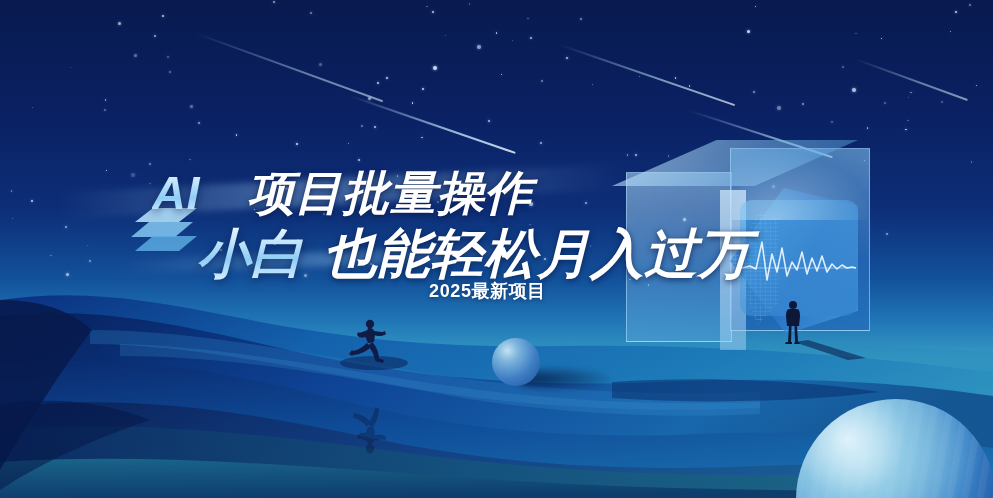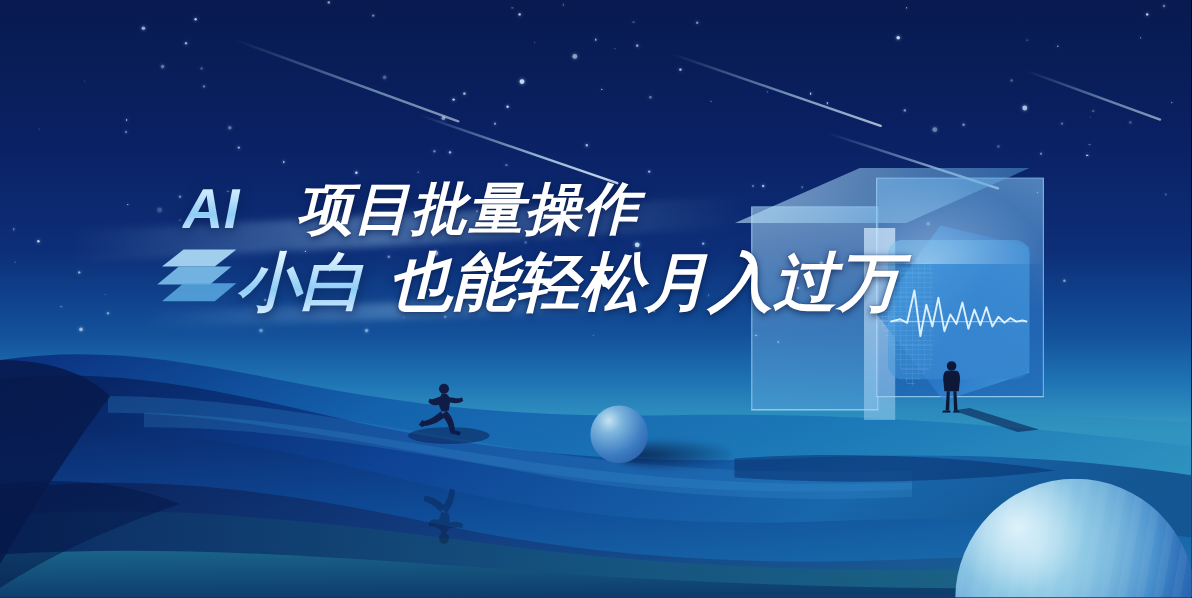--- a/index.html
+++ b/index.html
@@ -105,20 +105,21 @@
       repeating-linear-gradient(100deg, rgba(255,255,255,.05) 0 7px, rgba(255,255,255,0) 7px 15px),
       radial-gradient(circle at 34% 30%, #b9e0ee 0%, #7dbcdd 20%, #3d86c8 52%, #1d53a4 78%, #12327a 100%);
   }
 
   
   .headline { position:absolute; left:0; top:0; width:100%; }
   .line {
     position:absolute; white-space:nowrap;
     font-weight:bold; font-style:italic;
     letter-spacing:.5px;
+    margin-top:19px;
   }
   .line1 { left:152px; top:143px; font-size:47px; }
   .line2 { left:197px; top:200px; font-size:53px; }
   .accent {
     background:linear-gradient(180deg,#eaf7ff 4%,#bfe4fb 32%,#8fcdf6 60%,#d8efff 96%);
     -webkit-background-clip:text; background-clip:text; color:transparent;
     -webkit-text-fill-color:transparent;
     filter:drop-shadow(0 2px 5px rgba(8,30,80,.75));
     padding-right:4px;
   }
@@ -435,14 +436,17 @@
       <span class="accent">AI</span>
       <span class="gap"></span>
       <span class="plain">项目批量操作</span>
     </div>
     <div class="line line2">
       <span class="accent">小白</span>
       <span class="plain">也能轻松月入过万</span>
     </div>
   </div>
 
+  <div class="subtitle">
+    <span class="subtitle-shift">2025最新项目</span>
+  </div>
 
 </div>
 
 </body></html>

